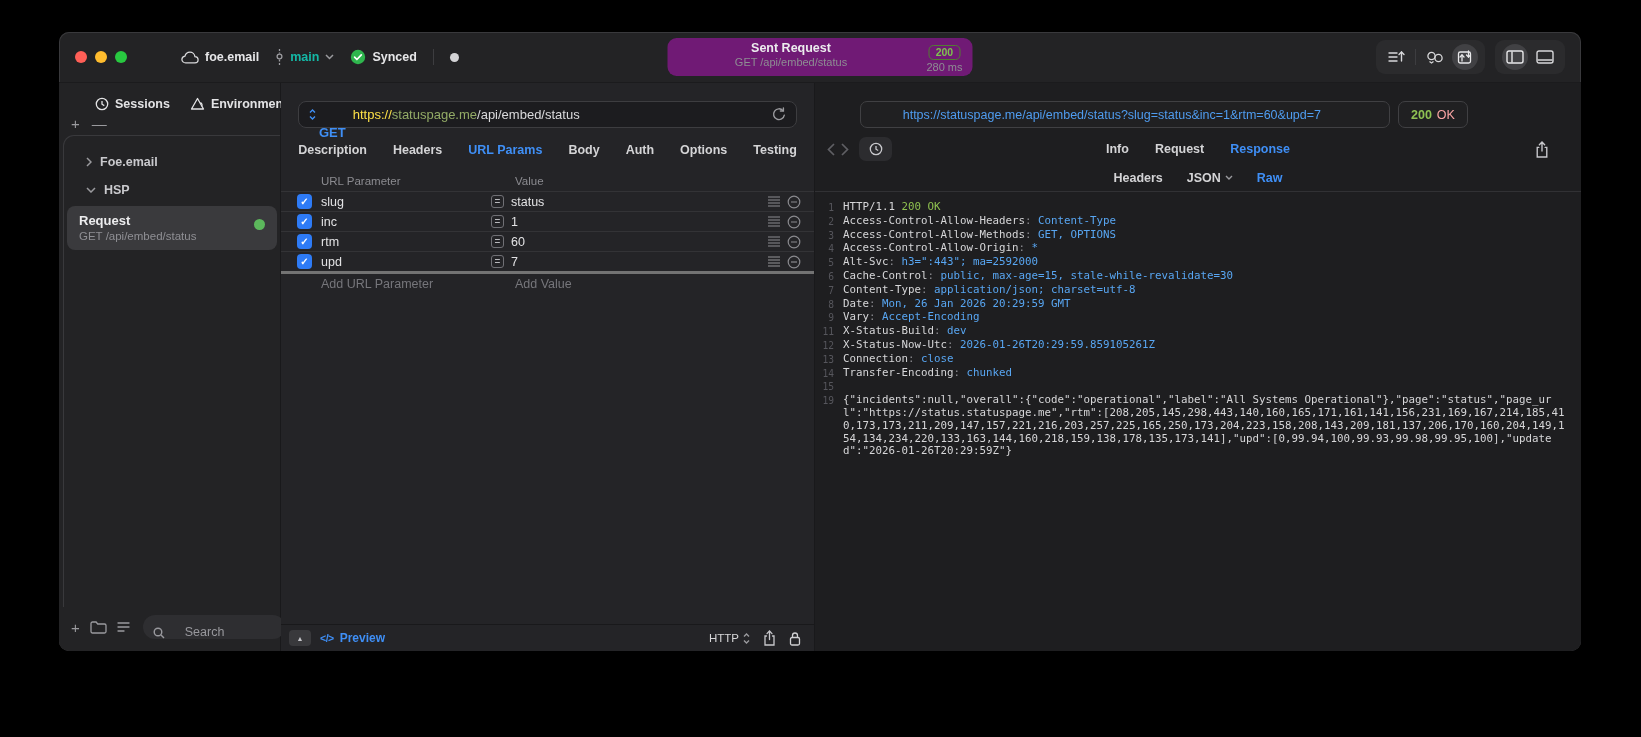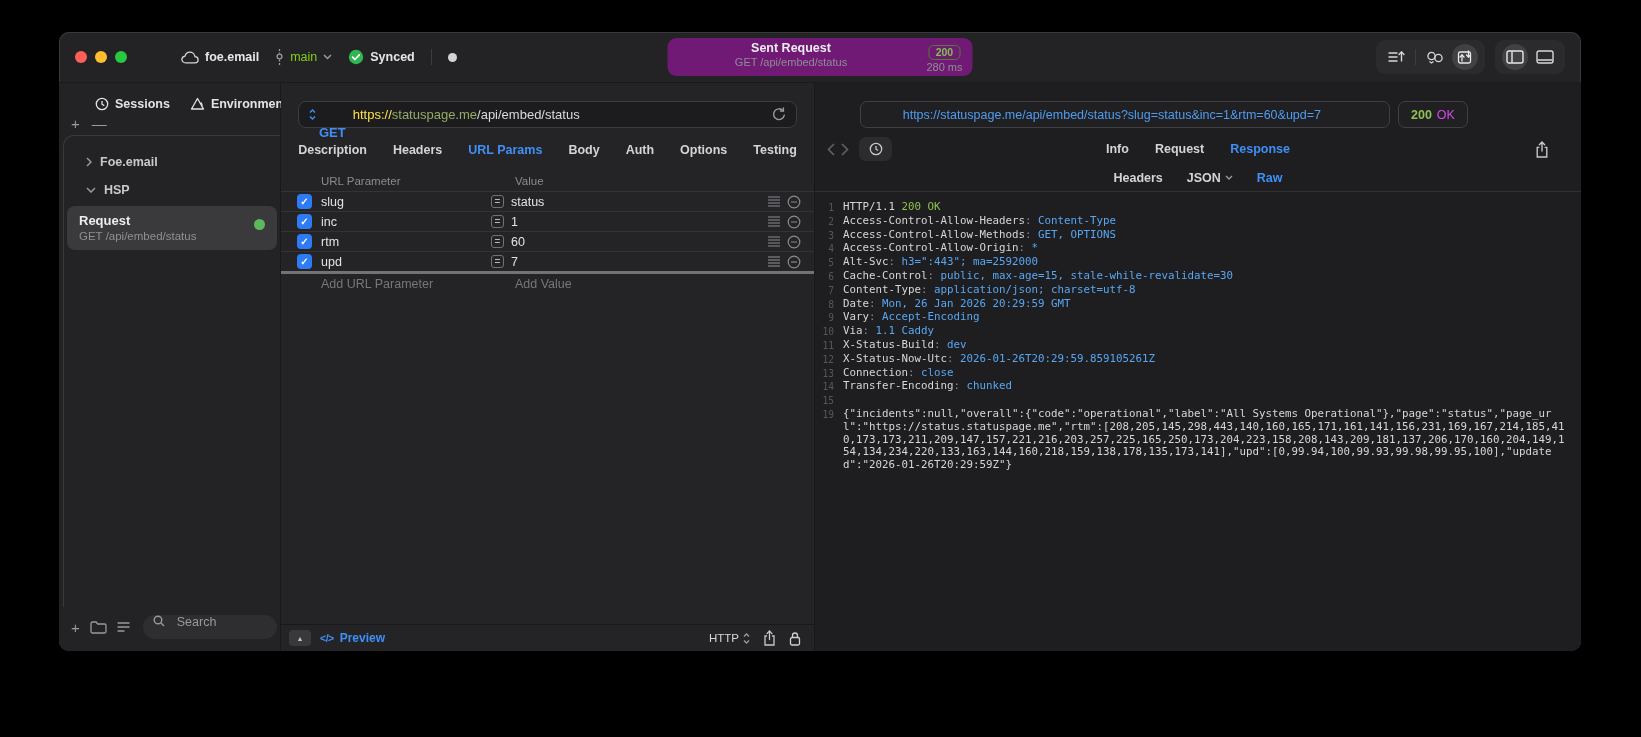--- a/index.html
+++ b/index.html
@@ -8,21 +8,21 @@
             background:#232325; border-radius:10px; overflow:hidden;
             box-shadow: inset 0 0 0 1px #39393c, 0 18px 50px rgba(0,0,0,.7); }
 
   
   .titlebar { height:50px; display:flex; align-items:center; position:relative; padding:0 16px; }
   .traffic { display:flex; gap:8px; }
   .tl { width:12px; height:12px; border-radius:50%; display:inline-block; }
   .tl.red{background:#ff5f57}.tl.yellow{background:#febc2e}.tl.green{background:#28c840}
   .tb-left { display:flex; align-items:center; gap:16px; margin-left:54px; }
   .tb-item { display:flex; align-items:center; gap:6px; color:#e6e6e8; font-size:12.5px; font-weight:600; }
-  .tb-item.plain { font-weight:400; color:#84cc16; }
+  .tb-item.plain { font-weight:700; color:#14b8a6; }
   .tb-sep { width:1px; height:16px; background:#3d3d40; }
   .notif-dot { width:9px; height:9px; border-radius:50%; background:#d3d3d6; }
   .pill { position:absolute; left:50%; top:6px; transform:translateX(-50%); width:305px; height:38px;
           background:#701a75; border-radius:9px; }
   .pill-center { position:absolute; left:0; right:58px; top:3px; text-align:center; }
   .pill-title { color:#ececee; font-size:12.5px; font-weight:700; }
   .pill-sub { color:#8e8e93; font-size:11px; margin-top:1px; }
   .pill-right { position:absolute; right:10px; top:4px; text-align:center; }
   .badge200 { display:inline-block; color:#7ec24f; border:1px solid #527d33; border-radius:5px;
               font-size:10.5px; font-weight:600; padding:0px 6px 1px; }
@@ -47,22 +47,22 @@
   .tree-panel { flex:1; margin:5px 0 0 4px; border:1px solid #39393c; border-right:none; border-bottom:none;
                 border-top-left-radius:11px; padding-top:12px; }
   .tree-row { display:flex; align-items:center; gap:8px; padding-left:22px; height:28px;
               color:#c9c9cd; font-size:12.5px; font-weight:600; }
   .req-item { margin:2px 3px 0 3px; background:#3a3a3d; border-radius:8px; padding:7px 12px 8px; position:relative; }
   .req-title { color:#ececee; font-size:13px; font-weight:700; }
   .req-sub { color:#8f8f94; font-size:11.5px; margin-top:2px; }
   .req-dot { position:absolute; right:12px; top:13px; width:11px; height:11px; border-radius:50%; background:#5cb85c; }
   .side-bottom { display:flex; align-items:center; gap:10px; padding:8px 8px 12px 12px; color:#9a9a9e; }
   .side-bottom .plus { font-size:15px; line-height:13px; }
-  .search-pill { flex:1; background:#2e2e31; border-radius:13px; height:24px; display:flex; align-items:flex-start;
-                 gap:12px; padding:0 10px; color:#98989d; }
+  .search-pill { flex:1; background:#2e2e31; border-radius:13px; height:24px; display:flex; align-items:flex-end;
+                 gap:20px; padding:0 10px; color:#98989d; }
   .search-pill input { background:transparent; border:none; outline:none; color:#98989d; font-size:12.5px; width:90px;
                        font-family:"Liberation Sans", sans-serif; }
   .search-pill input::placeholder { color:#98989d; }
 
   
   .urlbar { margin:18px 17px 0; height:27px; background:#1c1c1f; border:1px solid #3d3d40; border-radius:8px;
             display:flex; align-items:center; padding:0 10px; font-size:13px; }
   .stepper { color:#3f8ff6; margin-right:3px; display:flex; }
   .method { color:#3f8ff6; font-weight:700; margin-right:7px;margin-top:35px; }
   .u-scheme { color:#fde047; } .u-host { color:#93ab66; } .u-path { color:#dadadc; }
@@ -91,21 +91,21 @@
   .http-sel { display:flex; align-items:center; gap:4px; font-size:11.5px; }
 
   
   .viewer-top { display:flex; gap:8px; padding:18px 0 0 45px; }
   .req-box { width:530px; height:27px; border:1px solid #404043; border-radius:7px; background:#202022;
              display:flex; align-items:center; padding:0 10px; font-size:12.5px; white-space:nowrap; overflow:hidden; }
   .req-box .method { margin-right:6px; }
   .req-url { color:#4f9cf0; }
   .status-box { height:27px; border:1px solid #404043; border-radius:7px; background:#202022;
                 display:flex; align-items:center; gap:5px; padding:0 12px; font-size:12.5px; }
-  .st-code { color:#8fc253; font-weight:600; } .st-ok { color:#d946ef; }
+  .st-code { color:#8fc253; font-weight:600; } .st-ok { color:#fca5a5; }
   .viewer-nav { position:relative; height:30px; margin-top:6px; display:flex; align-items:center; padding:0 32px 0 12px; }
   .nav-left { display:flex; align-items:center; gap:6px; color:#5f5f64; }
   .hist-btn { width:33px; height:24px; border-radius:7px; background:#2c2c2f; display:flex; align-items:center;
               justify-content:center; color:#c8c8cc; margin-left:4px; }
   .center-tabs { position:absolute; left:50%; transform:translateX(-50%); display:flex; gap:26px;
                  font-size:12.5px; color:#d4d4d6; font-weight:600; }
   .nav-share { margin-left:auto; color:#c8c8cc; display:flex; }
   .viewer-subnav { height:28px; display:flex; justify-content:center; align-items:center; gap:24px;
                    font-size:12.5px; color:#d4d4d6; font-weight:600; border-bottom:1px solid #313134; }
   .subtab { display:flex; align-items:center; gap:4px; }
@@ -553,24 +553,20 @@
           </div>
           <div class="cl">
             <span class="ln">8</span>
             <div class="ct"><span class="p">Date</span><span class="c">: </span><span class="v">Mon, 26 Jan 2026 20:29:59 GMT</span></div>
           </div>
           <div class="cl">
             <span class="ln">9</span>
             <div class="ct"><span class="p">Vary</span><span class="c">: </span><span class="v">Accept-Encoding</span></div>
           </div>
           <div class="cl">
-            <span class="ln">10</span>
-            <div class="ct"><span class="p">Via</span><span class="c">: </span><span class="v">1.1 Caddy</span></div>
-          </div>
-          <div class="cl">
             <span class="ln">11</span>
             <div class="ct"><span class="p">X-Status-Build</span><span class="c">: </span><span class="v">dev</span></div>
           </div>
           <div class="cl">
             <span class="ln">12</span>
             <div class="ct"><span class="p">X-Status-Now-Utc</span><span class="c">: </span><span class="v">2026-01-26T20:29:59.859105261Z</span></div>
           </div>
           <div class="cl">
             <span class="ln">13</span>
             <div class="ct"><span class="p">Connection</span><span class="c">: </span><span class="v">close</span></div>

